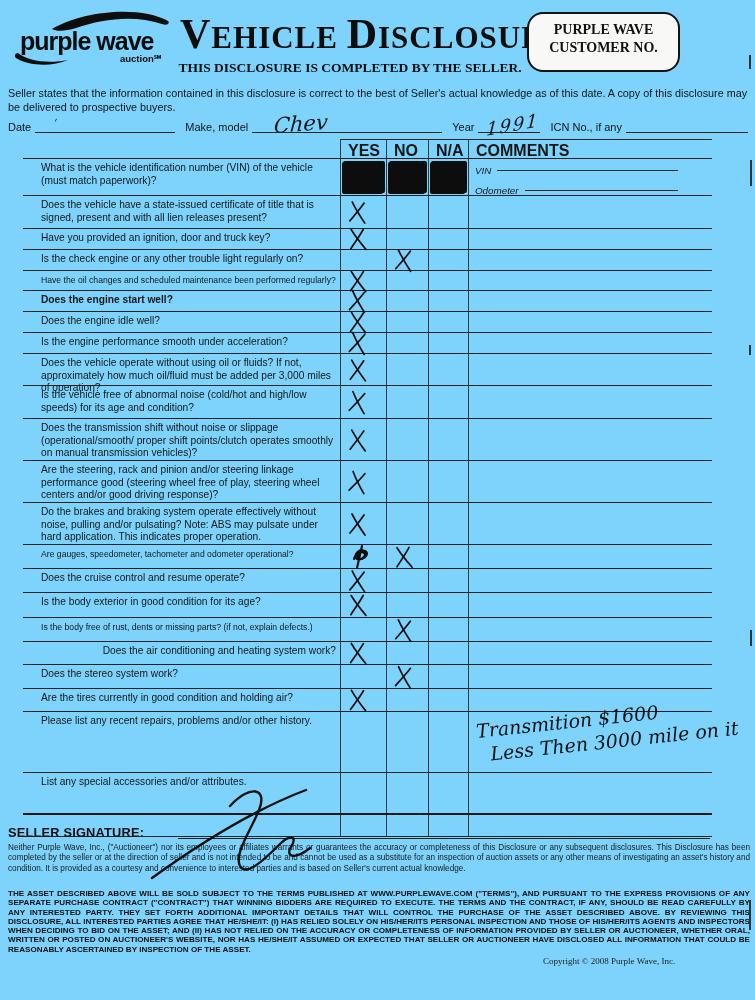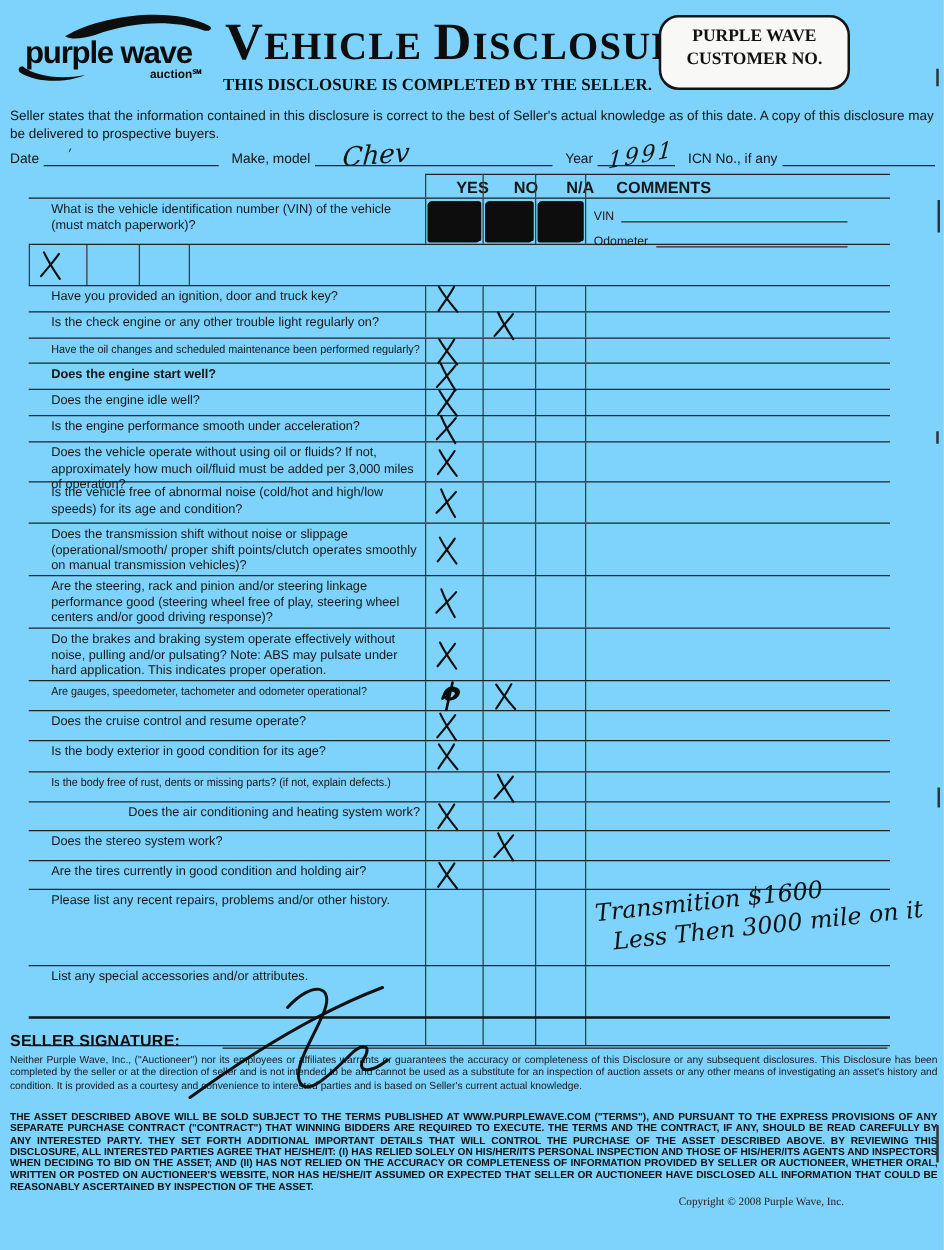--- a/index.html
+++ b/index.html
@@ -35,25 +35,25 @@
   .tbl{position:absolute;left:23px;top:139px;width:689px;}
   .t-row{display:flex;border-bottom:1.6px solid #222;position:relative;}
   .c{box-sizing:border-box;position:relative;}
   .c-q{width:317px;padding:3px 4px 2px 18px;font-size:10.2px;line-height:1.24;}
   .c-q .qsmall{display:inline-block;white-space:nowrap;font-size:9.2px;transform:scaleX(.94);transform-origin:left center;}
   .c-m{border-left:1.3px solid #3a3a3a;}
   .c-yes{width:46px;} .c-no{width:42px;} .c-na{width:40px;}
   .c-com{width:244px;border-left:1.3px solid #3a3a3a;overflow:visible;}
   .t-head{border-bottom:1.7px solid #1d1d1d;height:19px;}
   .t-head .c-q{border:none;}
-  .t-head .c-m,.t-head .c-com{border-top:1.6px solid #222;font-weight:bold;font-size:13px;padding:2px 0 0 24px;letter-spacing:0;}
+  .t-head .c-m,.t-head .c-com{border-top:1.6px solid #222;font-weight:bold;font-size:16px;padding:2px 0 0 7px;letter-spacing:0;}
   .xm{position:absolute;left:5px;top:50%;margin-top:-13px;}
   .blk{position:absolute;left:2px;right:2px;top:2px;bottom:2px;background:#0d0d0d;border-radius:2px;
        box-shadow:1px 0 0 #0d0d0d, -1px 1px 0 #111;}
-  .vin-line{display:flex;align-items:flex-end;font-size:9.8px;padding:3px 4px 0 6px;height:17px;}
+  .vin-line{display:flex;align-items:center;font-size:9.8px;padding:3px 4px 0 6px;height:17px;font-style:italic;}
   .vin-line .fl{flex:1;border-bottom:1.3px solid #2a2a2a;margin:0 30px 1px 6px;}
   .note{position:absolute;left:6px;top:8px;width:310px;transform:rotate(-6deg);
         font-family:"DejaVu Serif",serif;font-style:italic;font-size:19px;color:#101010;
         transform-origin:left top;z-index:5;}
   .note .l2{display:block;margin:2px 0 0 12px;white-space:nowrap;}
   .note .l1{white-space:nowrap;}
   .tbl-bottom{position:absolute;left:23px;top:813px;width:689px;border-top:2.6px solid #161616;}
 
   
   .sig-label{position:absolute;left:8px;top:825px;font-weight:bold;font-size:12.8px;letter-spacing:.2px;color:#0e0e0e;}
@@ -131,20 +131,21 @@
             <span>VIN</span>
             <span class="fl"></span>
           </div>
           <div class="vin-line">
             <span>Odometer</span>
             <span class="fl"></span>
           </div>
         </div>
       </div>
       <div class="t-row" style="height: 32px;">
+        <div class="c c-q"><span>Does the vehicle have a state-issued certificate of title that is signed, present and with all lien releases present?</span></div>
         <div class="c c-m c-yes">
           <svg class="xm" width="24" height="26" viewBox="0 0 24 26" style="transform: rotate(1deg);">
             <path d="M6,3 C9,9 14,17 19,24" fill="none" stroke="#101010" stroke-width="1.7" stroke-linecap="round"></path>
             <path d="M18,4 C14,10 8,17 4,22" fill="none" stroke="#101010" stroke-width="1.7" stroke-linecap="round"></path>
           </svg>
         </div>
         <div class="c c-m c-no"></div>
         <div class="c c-m c-na"></div>
         <div class="c c-com"></div>
       </div>

